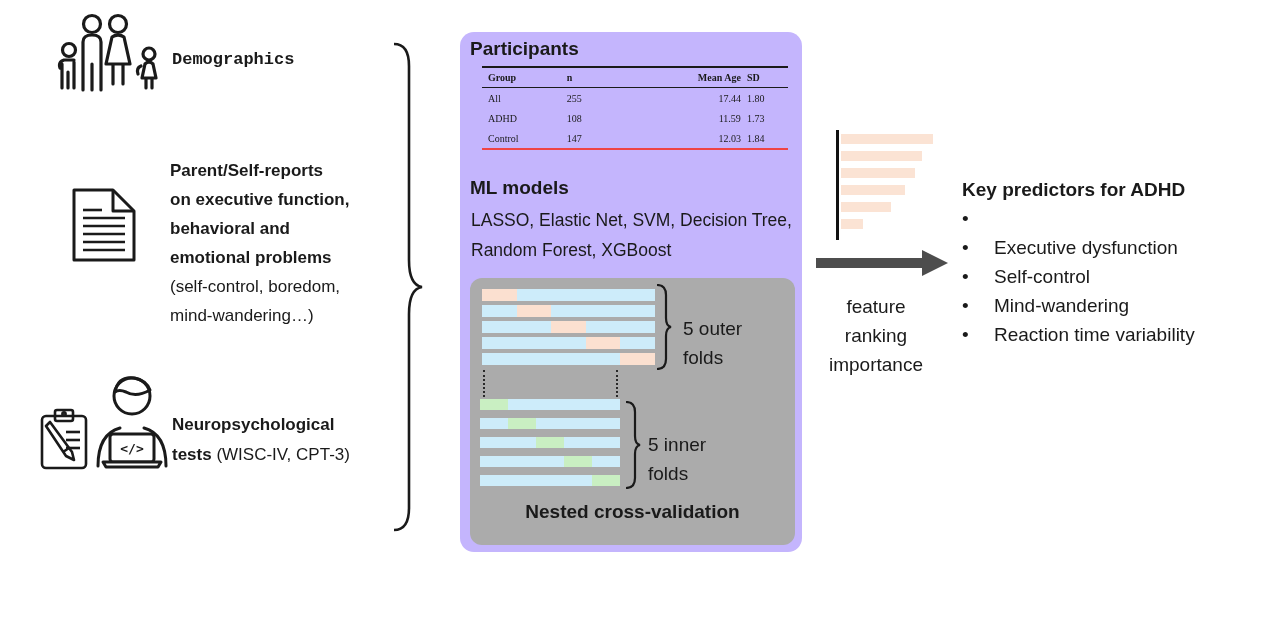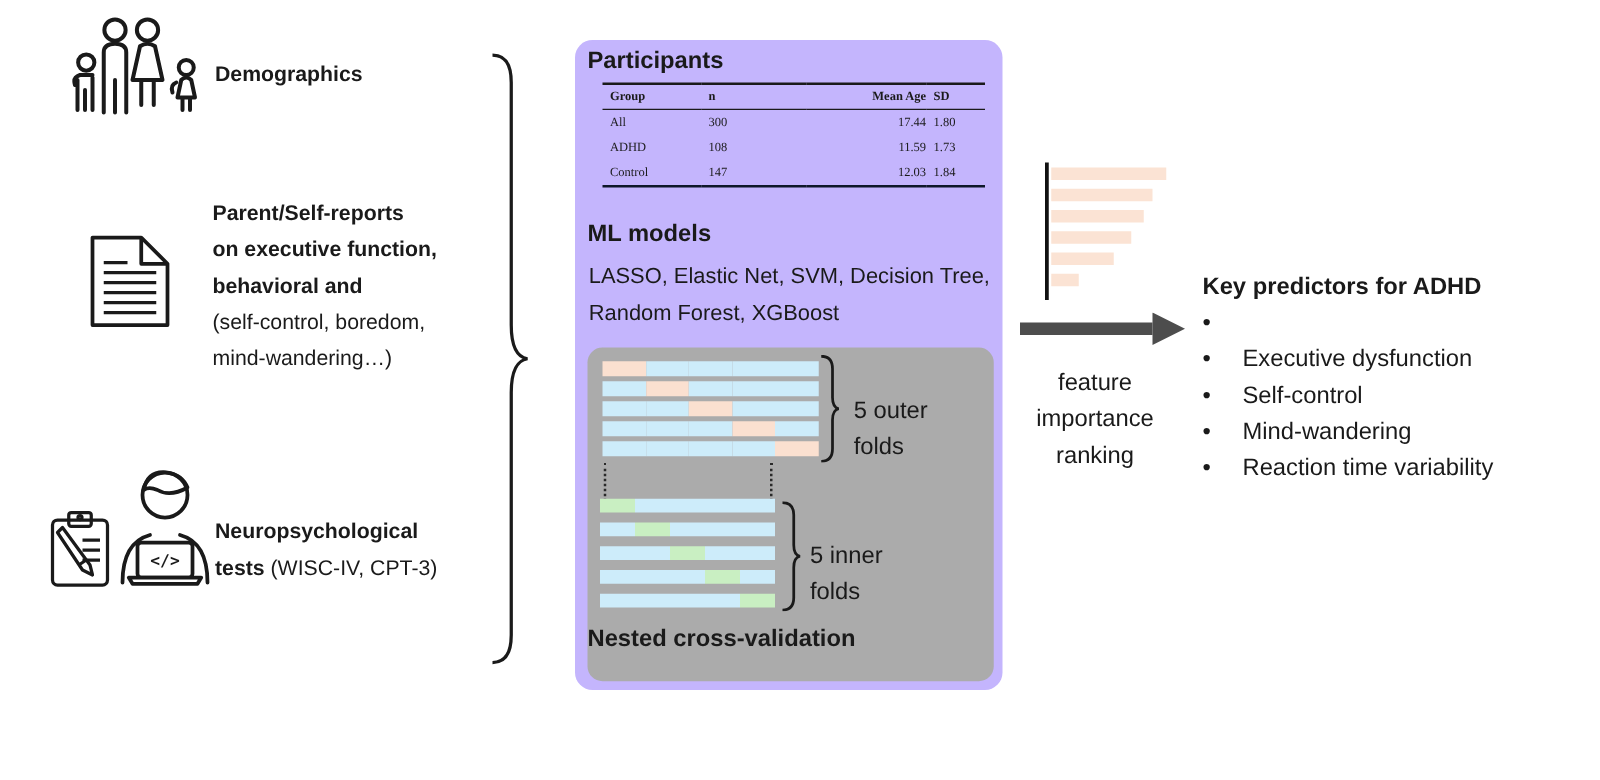--- a/index.html
+++ b/index.html
@@ -18,52 +18,52 @@
   
   .panel{left:460px;top:32px;width:342px;height:520px;background:#c4b5fd;border-radius:14px;}
   .panel-title{font-size:19px;font-weight:bold;}
   #participants-title{left:10px;top:6px;position:absolute;}
   #ml-title{left:10px;top:145px;position:absolute;}
   #ml-list{left:11px;top:173px;position:absolute;width:330px;font-size:17.5px;line-height:30px;}
 
   table.pt{border-collapse:collapse;position:absolute;left:22px;top:34px;width:306px;
     font-family:"Liberation Serif",serif;font-size:10px;}
   table.pt thead tr{border-top:2px solid #1a1a1a;border-bottom:1.5px solid #1a1a1a;}
-  table.pt tbody tr:last-child{border-bottom:2px solid #0f172a;}
+  table.pt tbody tr:last-child{border-bottom:2px solid #ef4444;}
   table.pt th{font-weight:bold;text-align:left;padding:4px 0 4px 6px;}
   table.pt td{padding:4.5px 0 4.5px 6px;}
   table.pt th:nth-child(1),table.pt td:nth-child(1){width:78px;}
   table.pt th:nth-child(2),table.pt td:nth-child(2){width:86px;}
   table.pt th:nth-child(3),table.pt td:nth-child(3){width:98px;text-align:right;}
   table.pt th:nth-child(4),table.pt td:nth-child(4){width:44px;}
 
   
   .ncv{left:10px;top:246px;width:325px;height:267px;background:#ababab;border-radius:12px;position:absolute;}
   .fold-col{position:absolute;display:flex;flex-direction:column;}
   #outer-folds{left:12px;top:11px;}
   #outer-folds .fold-bar{width:173px;height:11.5px;margin-bottom:4.5px;display:flex;}
   #inner-folds{left:10px;top:121px;}
   #inner-folds .fold-bar{width:140px;height:11px;margin-bottom:8px;display:flex;}
   .fold-bar .seg{flex:1;height:100%;}
   .dotted{position:absolute;width:0;height:31px;border-left:2.5px dotted #2a2a2a;top:92px;}
   .fold-label{position:absolute;font-size:19px;line-height:29px;}
-  .ncv-caption{position:absolute;left:0;width:100%;text-align:left;top:223px;
+  .ncv-caption{position:absolute;left:0;width:100%;text-align:center;top:223px;
     font-size:19px;font-weight:bold;}
 
   
   #fi-axis{left:836px;top:130px;width:2.5px;height:110px;background:#111;}
   #fi-bars{left:841px;top:134px;display:flex;flex-direction:column;}
   .fi-bar{height:10px;margin-bottom:7px;}
 
   
   #flow-label{left:798px;top:292px;width:156px;text-align:center;font-size:19px;line-height:29px;}
 
   
   #results{left:962px;top:175px;width:300px;}
-  #results .title{font-size:19px;font-weight:bold;line-height:29px;margin-top:40px;}
+  #results .title{font-size:19px;font-weight:bold;line-height:29px;}
   .bullet-item{display:flex;font-size:19px;line-height:29px;}
   .bullet-item .dot{width:32px;}
 </style>
 </head>
 <body>
 
 <div class="abs" style="left:56px;top:12px;">
   <svg width="110" height="88" viewBox="0 0 110 88" fill="none" stroke="#1a1a1a" stroke-width="3.2" stroke-linecap="round" stroke-linejoin="round">
 
     <circle cx="13" cy="38" r="6.5"></circle>
@@ -72,40 +72,41 @@
     <circle cx="36" cy="12" r="8.5"></circle>
     <path d="M27,78 L27,30 Q27,23 36,23 Q45,23 45,30 L45,78 M36,52 L36,78"></path>
 
     <circle cx="62" cy="12" r="8.5"></circle>
     <path d="M56,25 Q62,21 68,25 L74,52 L50,52 Z M57,52 L57,72 M67,52 L67,72"></path>
 
     <circle cx="93" cy="42" r="6"></circle>
     <path d="M86,66 L89,52 Q93,48 97,52 L100,66 Z M90,66 L90,76 M96,66 L96,76 M85,54 Q80,56 82,62"></path>
   </svg>
 </div>
-<div class="abs h-label" style="left:172px;top:50px;">Demographics</div>
+<div class="abs h-label" style="left:172px;top:50px;font-family:Liberation Mono, monospace;">Demographics</div>
 
 <div class="abs" style="left:70px;top:186px;">
   <svg width="68" height="78" viewBox="0 0 68 78" fill="none" stroke="#1a1a1a" stroke-width="3" stroke-linejoin="round">
     <path d="M4,4 L43,4 L64,25 L64,74 L4,74 Z"></path>
     <path d="M43,4 L43,25 L64,25"></path>
     <g stroke-width="2.6">
       <line x1="13" y1="24" x2="32" y2="24"></line>
       <line x1="13" y1="32" x2="55" y2="32"></line>
       <line x1="13" y1="40" x2="55" y2="40"></line>
       <line x1="13" y1="48" x2="55" y2="48"></line>
       <line x1="13" y1="56" x2="55" y2="56"></line>
       <line x1="13" y1="64" x2="55" y2="64"></line>
     </g>
   </svg>
 </div>
 <div class="abs multiline" style="left:170px;top:156px;">
     <div><span class="b">Parent/Self-reports</span></div>
     <div><span class="b">on executive function,</span></div>
     <div><span class="b">behavioral and</span></div>
+    <div><span class="b">emotional problems</span></div>
     <div><span>(self-control, boredom,</span></div>
     <div><span>mind-wandering…)</span></div>
   </div>
 
 <div class="abs" style="left:36px;top:406px;">
   <svg width="58" height="66" viewBox="0 0 58 66" fill="none" stroke="#1a1a1a" stroke-width="2.6" stroke-linejoin="round">
     <rect x="6" y="10" width="44" height="52" rx="4"></rect>
     <rect x="19" y="4" width="18" height="11" rx="2"></rect>
     <circle cx="28" cy="8" r="1.6"></circle>
     <line x1="30" y1="26" x2="44" y2="26"></line>
@@ -143,21 +144,21 @@
         <tr id="pt-head">
           <th>Group</th>
           <th>n</th>
           <th>Mean Age</th>
           <th>SD</th>
         </tr>
       </thead>
     <tbody id="pt-body">
         <tr>
           <td>All</td>
-          <td>300</td>
+          <td>255</td>
           <td>17.44</td>
           <td>1.80</td>
         </tr>
         <tr>
           <td>ADHD</td>
           <td>108</td>
           <td>11.59</td>
           <td>1.73</td>
         </tr>
         <tr>
@@ -285,22 +286,22 @@
   </div>
 
 <div class="abs" style="left:816px;top:250px;">
   <svg width="132" height="26" viewBox="0 0 132 26">
     <rect id="arrow-shaft" x="0" y="8" width="106" height="10" fill="#4d4d4d"></rect>
     <polygon id="arrow-head" points="106,0 132,13 106,26" fill="#4d4d4d"></polygon>
   </svg>
 </div>
 <div class="abs" id="flow-label">
     <div>feature</div>
+    <div>ranking</div>
     <div>importance</div>
-    <div>ranking</div>
   </div>
 
 <div class="abs" id="results">
   <div class="title">Key predictors for ADHD</div>
   <div id="results-items">
       <div class="bullet-item">
         <span class="dot">•</span>
       </div>
       <div class="bullet-item">
         <span class="dot">•</span>

